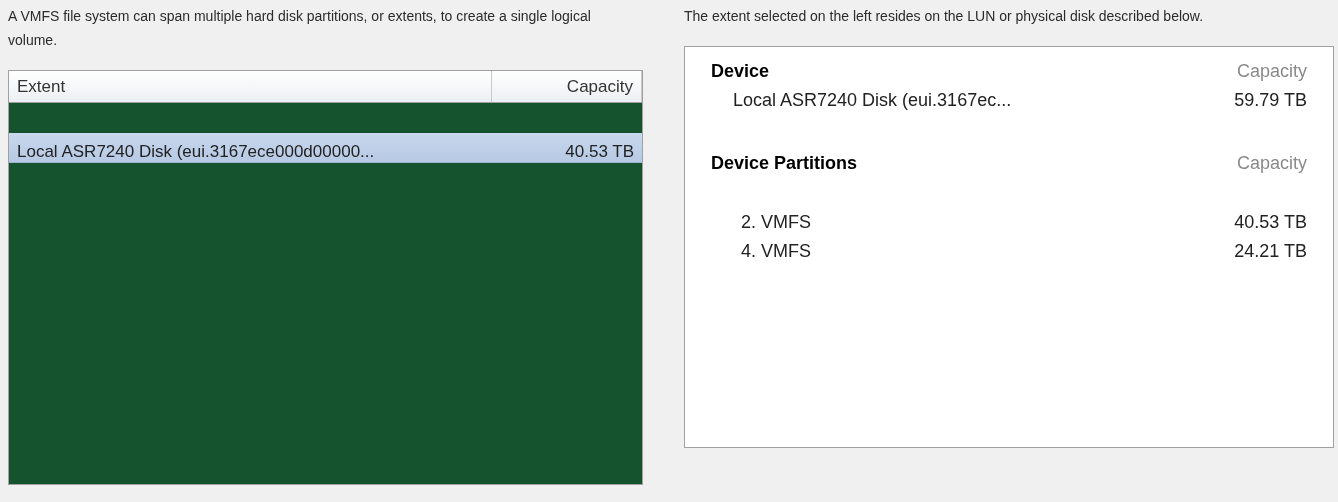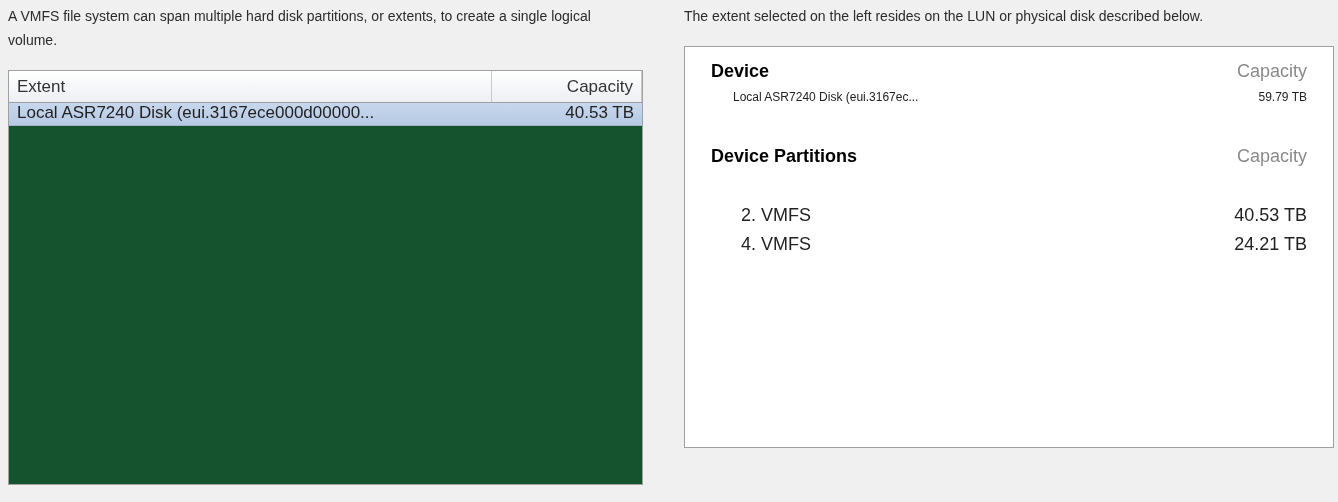--- a/index.html
+++ b/index.html
@@ -58,22 +58,23 @@
       flex: 1;
       border-right: 1px solid #c8c8c8;
     }
     .left-th.col-capacity {
       width: 150px;
       justify-content: flex-end;
       border-right: 1px solid #c8c8c8;
     }
     .left-row {
       display: flex;
-      height: 23px;
-      align-items: flex-start;
+      height: 30px;
+      align-items: flex-end;
+      margin-top: 30px;
     }
     .left-row.selected {
       background: linear-gradient(to bottom, #c7d8ed, #b7c9e4);
       border-bottom: 1px solid #a0b2cc;
     }
     .left-td {
       padding: 0 8px;
       font-size: 17px;
       color: #222;
       white-space: nowrap;
@@ -107,21 +108,21 @@
     }
     .section-heading-right {
       color: #8a8a8a;
       font-size: 18px;
     }
     .detail-row {
       display: flex;
       justify-content: space-between;
       padding-left: 22px;
       margin-bottom: 8px;
-      font-size: 12px;
+      font-size: 18px;
       color: #222;
     }
     .gap {
       height: 34px;
     }
     .partitions-list {
       padding-top: 30px;
     }
     .partition-row {
       display: flex;

